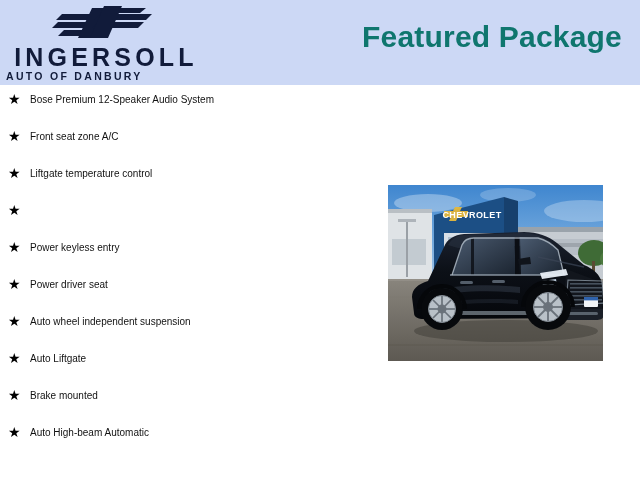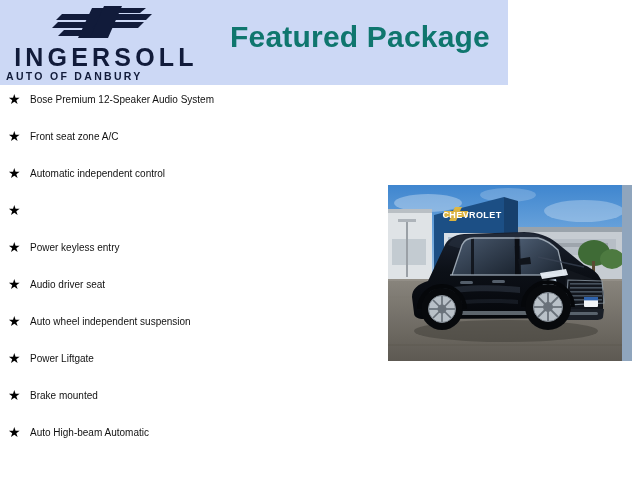--- a/index.html
+++ b/index.html
@@ -14,21 +14,21 @@
     font-family: "Liberation Sans", sans-serif;
     overflow: hidden;
     position: relative;
   }
 
   
   .header-band {
     position: absolute;
     left: 0;
     top: 0;
-    width: 508px;
+    width: 640px;
     height: 85px;
     background: #ccd8f5;
     box-sizing: border-box;
   }
 
   .brand-block {
     position: absolute;
     left: 0;
     top: 2px;
     width: 210px;
@@ -122,21 +122,21 @@
     line-height: 21px;
     color: #111111;
     padding-top: 1px;
   }
 
   
   .vehicle-photo {
     position: absolute;
     left: 388px;
     top: 185px;
-    width: 244px;
+    width: 215px;
     height: 176px;
     overflow: hidden;
     background: #8fa5bd;
     border: 0;
   }
   .vehicle-photo svg { display: block; }
 </style>
 </head>
 <body>
 
@@ -171,40 +171,40 @@
   <li class="feature-item">
     <span class="feature-star">★</span>
     <span class="feature-text">Bose Premium 12-Speaker Audio System</span>
   </li>
   <li class="feature-item">
     <span class="feature-star">★</span>
     <span class="feature-text">Front seat zone A/C</span>
   </li>
   <li class="feature-item">
     <span class="feature-star">★</span>
-    <span class="feature-text">Automatic independent control</span>
+    <span class="feature-text">Liftgate temperature control</span>
   </li>
   <li class="feature-item">
     <span class="feature-star">★</span>
   </li>
   <li class="feature-item">
     <span class="feature-star">★</span>
     <span class="feature-text">Power keyless entry</span>
   </li>
   <li class="feature-item">
     <span class="feature-star">★</span>
-    <span class="feature-text">Audio driver seat</span>
+    <span class="feature-text">Power driver seat</span>
   </li>
   <li class="feature-item">
     <span class="feature-star">★</span>
     <span class="feature-text">Auto wheel independent suspension</span>
   </li>
   <li class="feature-item">
     <span class="feature-star">★</span>
-    <span class="feature-text">Power Liftgate</span>
+    <span class="feature-text">Auto Liftgate</span>
   </li>
   <li class="feature-item">
     <span class="feature-star">★</span>
     <span class="feature-text">Brake mounted</span>
   </li>
   <li class="feature-item">
     <span class="feature-star">★</span>
     <span class="feature-text">Auto High-beam Automatic</span>
   </li>
 </ul>

